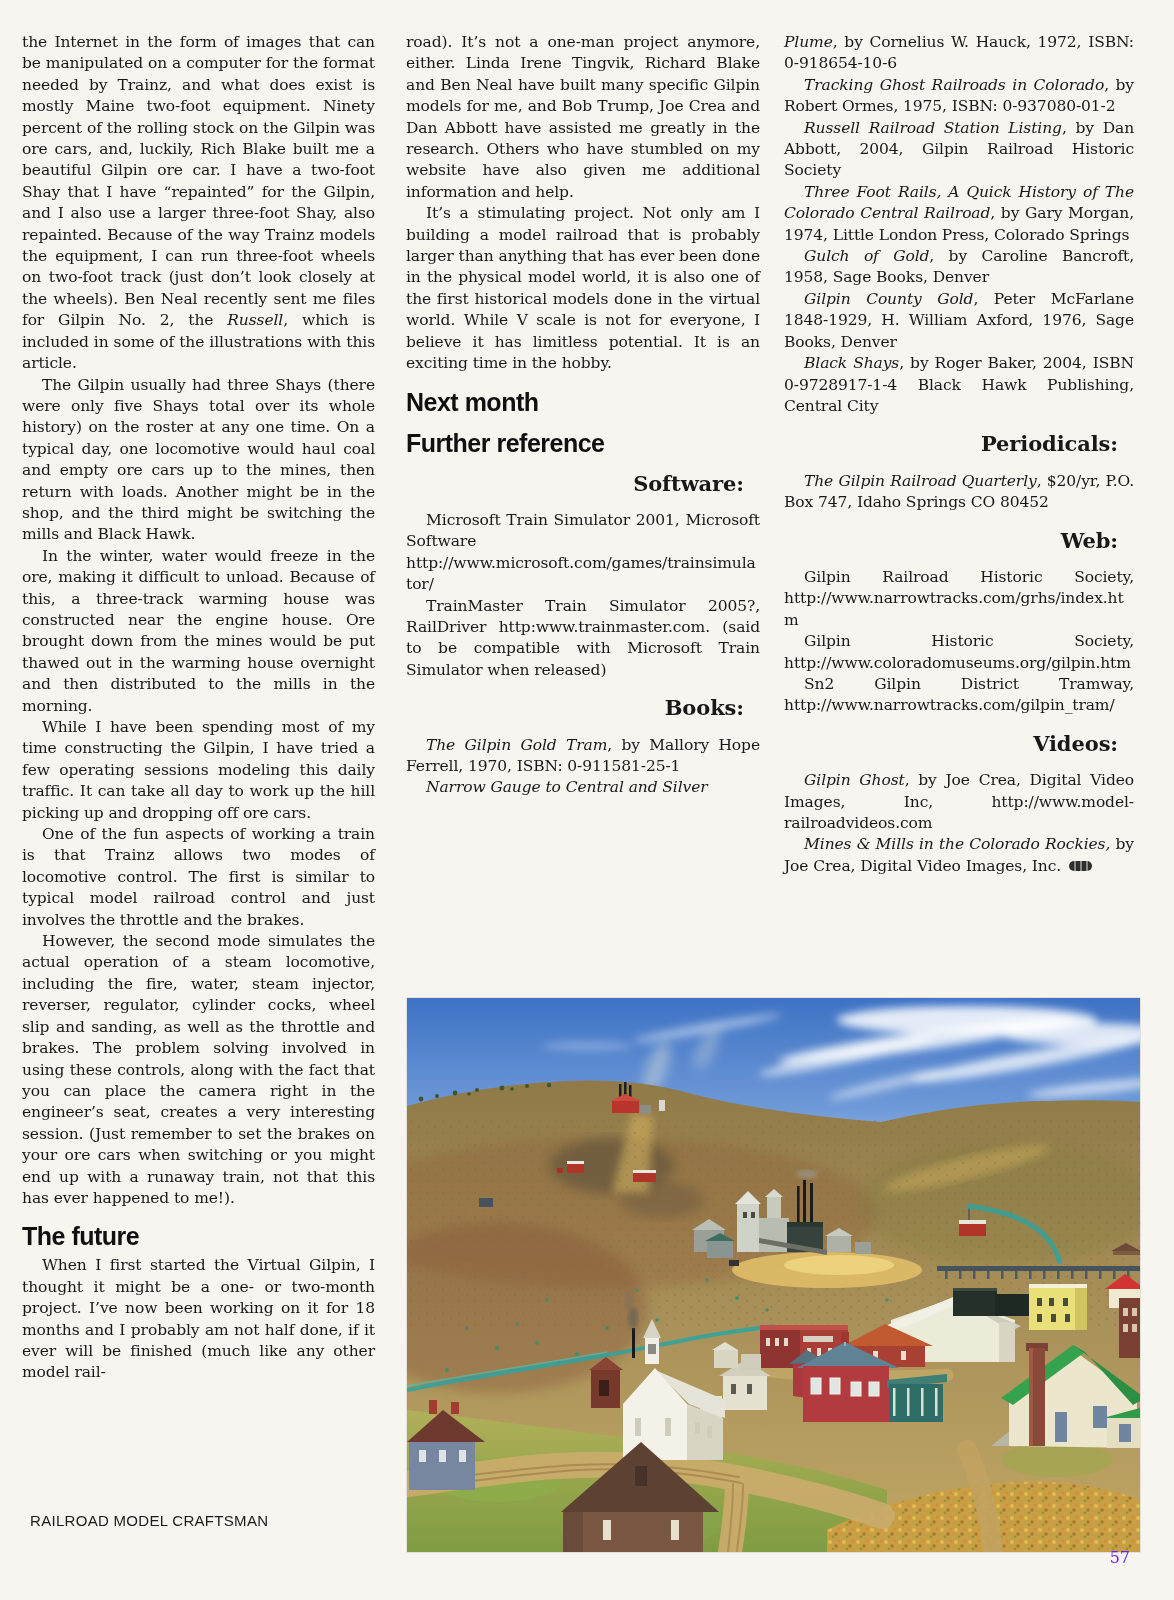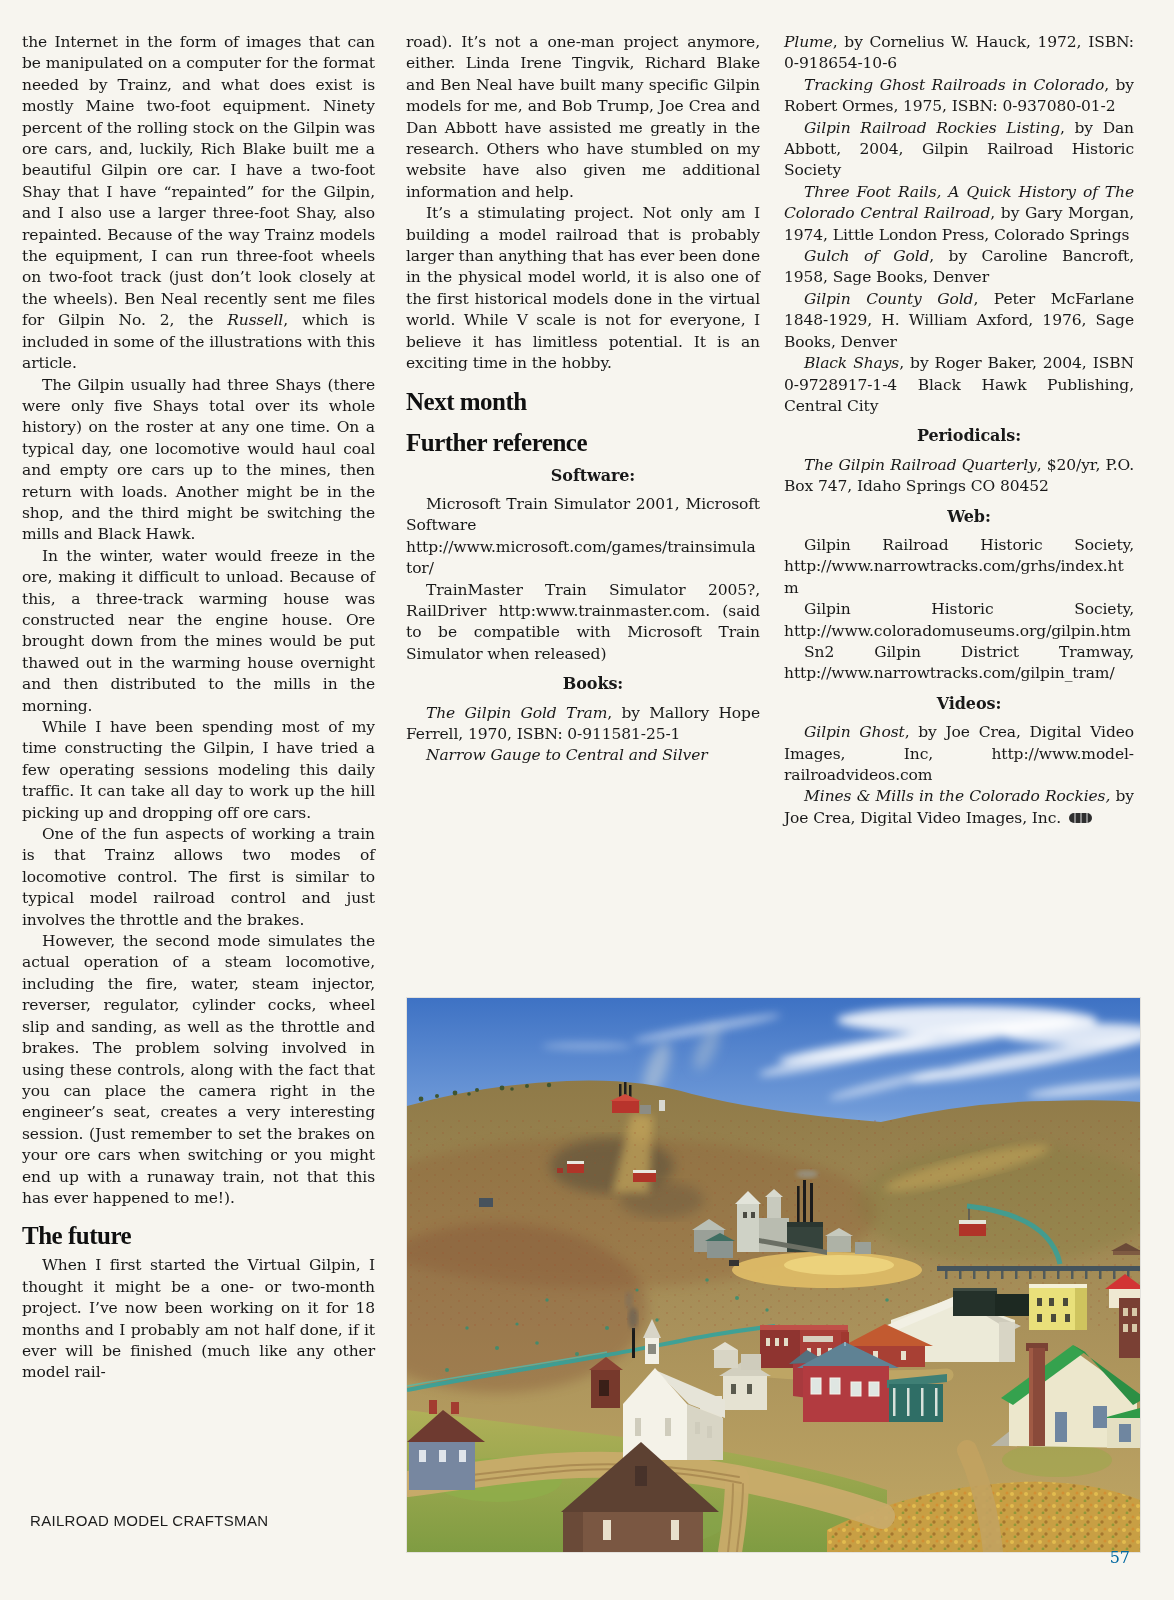--- a/index.html
+++ b/index.html
@@ -16,46 +16,46 @@
     font-size:15.5px;line-height:21.4px;
     letter-spacing:-0.1px;
     hyphens:auto;overflow-wrap:break-word;
   }
   #col1{left:22px;width:353px;}
   #col2{left:406px;width:354px;}
   #col3{left:784px;width:350px;}
   .col p{margin:0;text-indent:20px;}
   .col p.noindent{text-indent:0;}
   .col h2{
-    font-family:Liberation Serif, serif;
+    font-family:Liberation Sans, sans-serif;
     font-weight:bold;font-size:25px;line-height:28px;
     letter-spacing:-0.5px;
     margin:13px 0 5px 0;text-align:left;color:#101010;
   }
   .col h3{
-    font-size:16px;line-height:21.4px;font-weight:bold;
-    margin:8px;text-indent:20px;text-align:center;
+    font-size:21px;line-height:21.4px;font-weight:bold;
+    margin:16px;text-indent:20px;text-align:right;
   }
   .end-mark{
     display:inline-block;width:23px;height:10px;margin-left:8px;
     border-radius:5px;vertical-align:baseline;
     background:linear-gradient(90deg,#2e2e2e 0 5px,#8a8a8a 5px 7px,#2e2e2e 7px 11px,#8a8a8a 11px 13px,#2e2e2e 13px 17px,#8a8a8a 17px 19px,#2e2e2e 19px 100%);
   }
   #photo{
     position:absolute;left:407px;top:998px;width:733px;height:554px;
     outline:1px solid rgba(0,0,0,0.08);
   }
   #footer-left{
     position:absolute;left:30px;top:1512px;
     font-family:"Liberation Sans",sans-serif;
     font-size:15px;letter-spacing:0.3px;color:#1c1c1c;
   }
   #page-number{
     position:absolute;right:44px;top:1548px;
-    font-size:16px;color:#0369a1;
+    font-size:16px;color:#6d28d9;
   }
 </style>
 </head>
 <body>
 
 <div id="col1" class="col">
     <p class="noindent">the Internet in the form of images that can be manipulated on a computer for the format needed by Trainz, and what does exist is mostly Maine two-foot equipment. Ninety percent of the rolling stock on the Gilpin was ore cars, and, luckily, Rich Blake built me a beautiful Gilpin ore car. I have a two-foot Shay that I have “repainted” for the Gilpin, and I also use a larger three-foot Shay, also repainted. Because of the way Trainz models the equipment, I can run three-foot wheels on two-foot track (just don’t look closely at the wheels). Ben Neal recently sent me files for Gilpin No. 2, the <i>Russell</i>, which is included in some of the illustrations with this article.</p>
     <p>The Gilpin usually had three Shays (there were only five Shays total over its whole history) on the roster at any one time. On a typical day, one locomotive would haul coal and empty ore cars up to the mines, then return with loads. Another might be in the shop, and the third might be switching the mills and Black Hawk.</p>
     <p>In the winter, water would freeze in the ore, making it difficult to unload. Because of this, a three-track warming house was constructed near the engine house. Ore brought down from the mines would be put thawed out in the warming house overnight and then distributed to the mills in the morning.</p>
     <p>While I have been spending most of my time constructing the Gilpin, I have tried a few operating sessions modeling this daily traffic. It can take all day to work up the hill picking up and dropping off ore cars.</p>
@@ -72,21 +72,21 @@
     <h3>Software:</h3>
     <p>Microsoft Train Simulator 2001, Microsoft Software http://www.microsoft.com/games/trainsimulator/</p>
     <p>TrainMaster Train Simulator 2005?, RailDriver http:www.trainmaster.com. (said to be compatible with Microsoft Train Simulator when released)</p>
     <h3>Books:</h3>
     <p><i>The Gilpin Gold Tram</i>, by Mallory Hope Ferrell, 1970, ISBN: 0-911581-25-1</p>
     <p><i>Narrow Gauge to Central and Silver</i></p>
   </div>
 <div id="col3" class="col">
     <p class="noindent"><i>Plume</i>, by Cornelius W. Hauck, 1972, ISBN: 0-918654-10-6</p>
     <p><i>Tracking Ghost Railroads in Colorado</i>, by Robert Ormes, 1975, ISBN: 0-937080-01-2</p>
-    <p><i>Gilpin Railroad Rockies Listing</i>, by Dan Abbott, 2004, Gilpin Railroad Historic Society</p>
+    <p><i>Russell Railroad Station Listing</i>, by Dan Abbott, 2004, Gilpin Railroad Historic Society</p>
     <p><i>Three Foot Rails, A Quick History of The Colorado Central Railroad</i>, by Gary Morgan, 1974, Little London Press, Colorado Springs</p>
     <p><i>Gulch of Gold</i>, by Caroline Bancroft, 1958, Sage Books, Denver</p>
     <p><i>Gilpin County Gold</i>, Peter McFarlane 1848-1929, H. William Axford, 1976, Sage Books, Denver</p>
     <p><i>Black Shays</i>, by Roger Baker, 2004, ISBN 0-9728917-1-4 Black Hawk Publishing, Central City</p>
     <h3>Periodicals:</h3>
     <p><i>The Gilpin Railroad Quarterly</i>, $20/yr, P.O. Box 747, Idaho Springs CO 80452</p>
     <h3>Web:</h3>
     <p>Gilpin Railroad Historic Society, http://www.narrowtracks.com/grhs/index.htm</p>
     <p>Gilpin Historic Society, http://www.coloradomuseums.org/gilpin.htm</p>
     <p>Sn2 Gilpin District Tramway, http://www.narrowtracks.com/gilpin_tram/</p>

